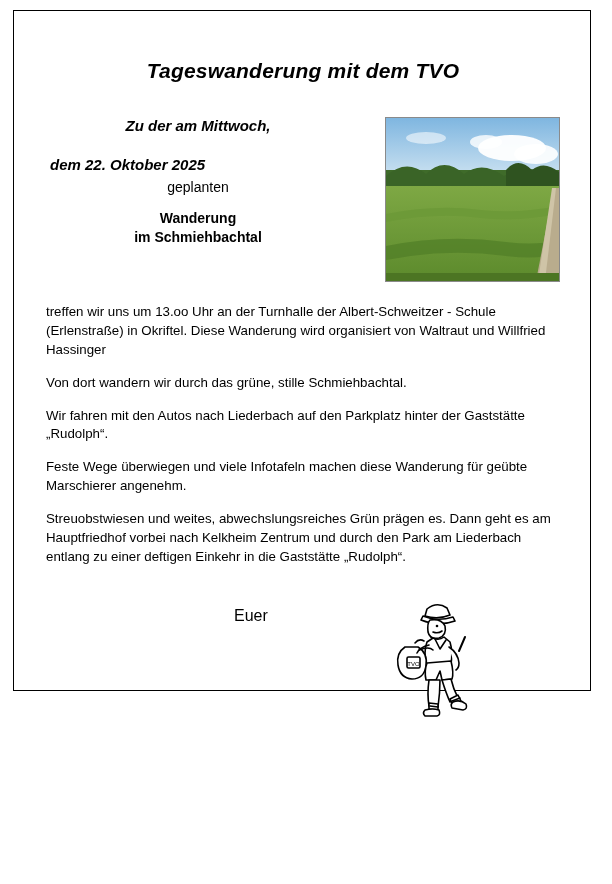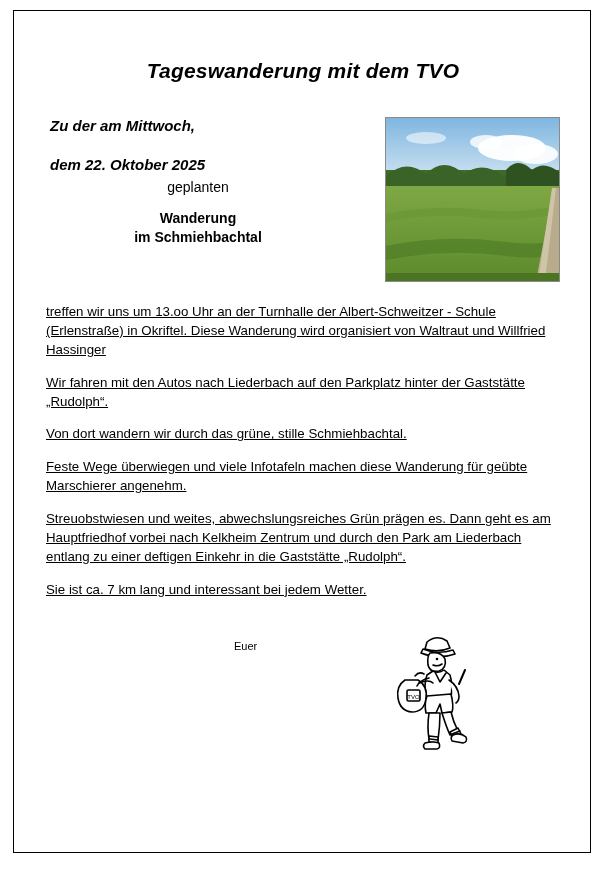--- a/index.html
+++ b/index.html
@@ -14,21 +14,21 @@
     font-family: "Liberation Sans", sans-serif;
     color: #000000;
     position: relative;
     overflow: hidden;
   }
   .page {
     position: absolute;
     left: 13px;
     top: 10px;
     width: 578px;
-    height: 843px;
+    height: 681px;
     border: 1px solid #000000;
     box-sizing: border-box;
     background: #ffffff;
   }
   .inner {
     position: absolute;
     left: 32px;
     top: 26px;
     width: 514px;
   }
@@ -45,20 +45,21 @@
     margin-top: 34px;
     min-height: 166px;
   }
   .head-left {
     width: 300px;
   }
   .lead1 {
     font-size: 15px;
     font-weight: bold;
     font-style: italic;
+    text-align: center;
     margin: 0 0 0 0;
     padding-left: 4px;
   }
   .lead2 {
     font-size: 15px;
     font-weight: bold;
     font-style: italic;
     text-align: left;
     margin: 22px 0 0 0;
     padding-left: 4px;
@@ -88,37 +89,36 @@
     overflow: hidden;
   }
   .photo svg { display: block; }
   .body-text {
     margin-top: 20px;
     font-size: 13.3px;
     line-height: 1.42;
   }
   .body-text p {
     margin: 0 0 14px 0;
-    text-decoration: underline;
   }
   .closing {
     margin-top: 24px;
     position: relative;
     min-height: 130px;
   }
   .closing p {
     margin: 0;
     font-size: 13.3px;
     line-height: 1.42;
     width: 260px;
   }
   .euer {
     margin-top: 40px;
     padding-left: 188px;
-    font-size: 11px;
+    font-size: 16px;
   }
   .hiker {
     position: absolute;
     right: 75px;
     top: -12px;
     width: 110px;
     height: 138px;
   }
   .hiker svg { display: block; }
 </style>
@@ -163,25 +163,24 @@
           <path d="M0 128 Q60 116 120 124 Q150 128 173 122 L173 136 Q150 142 120 138 Q60 130 0 142 Z" fill="#507d26" opacity="0.7"></path>
           <path d="M168 70 L150 163 L173 163 L173 70 Z" fill="#b9ac8d"></path>
           <path d="M166 70 L152 163 L159 163 L170 70 Z" fill="#cfc4a7"></path>
           <rect x="0" y="155" width="173" height="8" fill="#4c7523"></rect>
         </svg>
       </div>
     </div>
 
     <div class="body-text">
       <p>treffen wir uns um 13.oo Uhr an der Turnhalle der Albert-Schweitzer - Schule (Erlenstraße) in Okriftel. Diese Wanderung wird organisiert von Waltraut und Willfried Hassinger</p>
+      <p>Von dort wandern wir durch das grüne, stille Schmiehbachtal.</p>
       <p>Wir fahren mit den Autos nach Liederbach auf den Parkplatz hinter der Gaststätte „Rudolph“.</p>
-      <p>Von dort wandern wir durch das grüne, stille Schmiehbachtal.</p>
       <p>Feste Wege überwiegen und viele Infotafeln machen diese Wanderung für geübte Marschierer angenehm.</p>
       <p>Streuobstwiesen und weites, abwechslungsreiches Grün prägen es. Dann geht es am Hauptfriedhof vorbei nach Kelkheim Zentrum und durch den Park am Liederbach entlang zu einer deftigen Einkehr in die Gaststätte „Rudolph“.</p>
-      <p>Sie ist ca. 7 km lang und interessant bei jedem Wetter.</p>
     </div>
 
     <div class="closing">
       <div class="euer">Euer</div>
 
       <div class="hiker">
         <svg width="110" height="138" viewBox="0 0 110 138" xmlns="http://www.w3.org/2000/svg">
           <g fill="none" stroke="#000000" stroke-width="1.6" stroke-linejoin="round" stroke-linecap="round">
 
             <path d="M52 14 q10 -8 20 -1 l3 7 q-12 5 -25 1 z" fill="#ffffff"></path>

